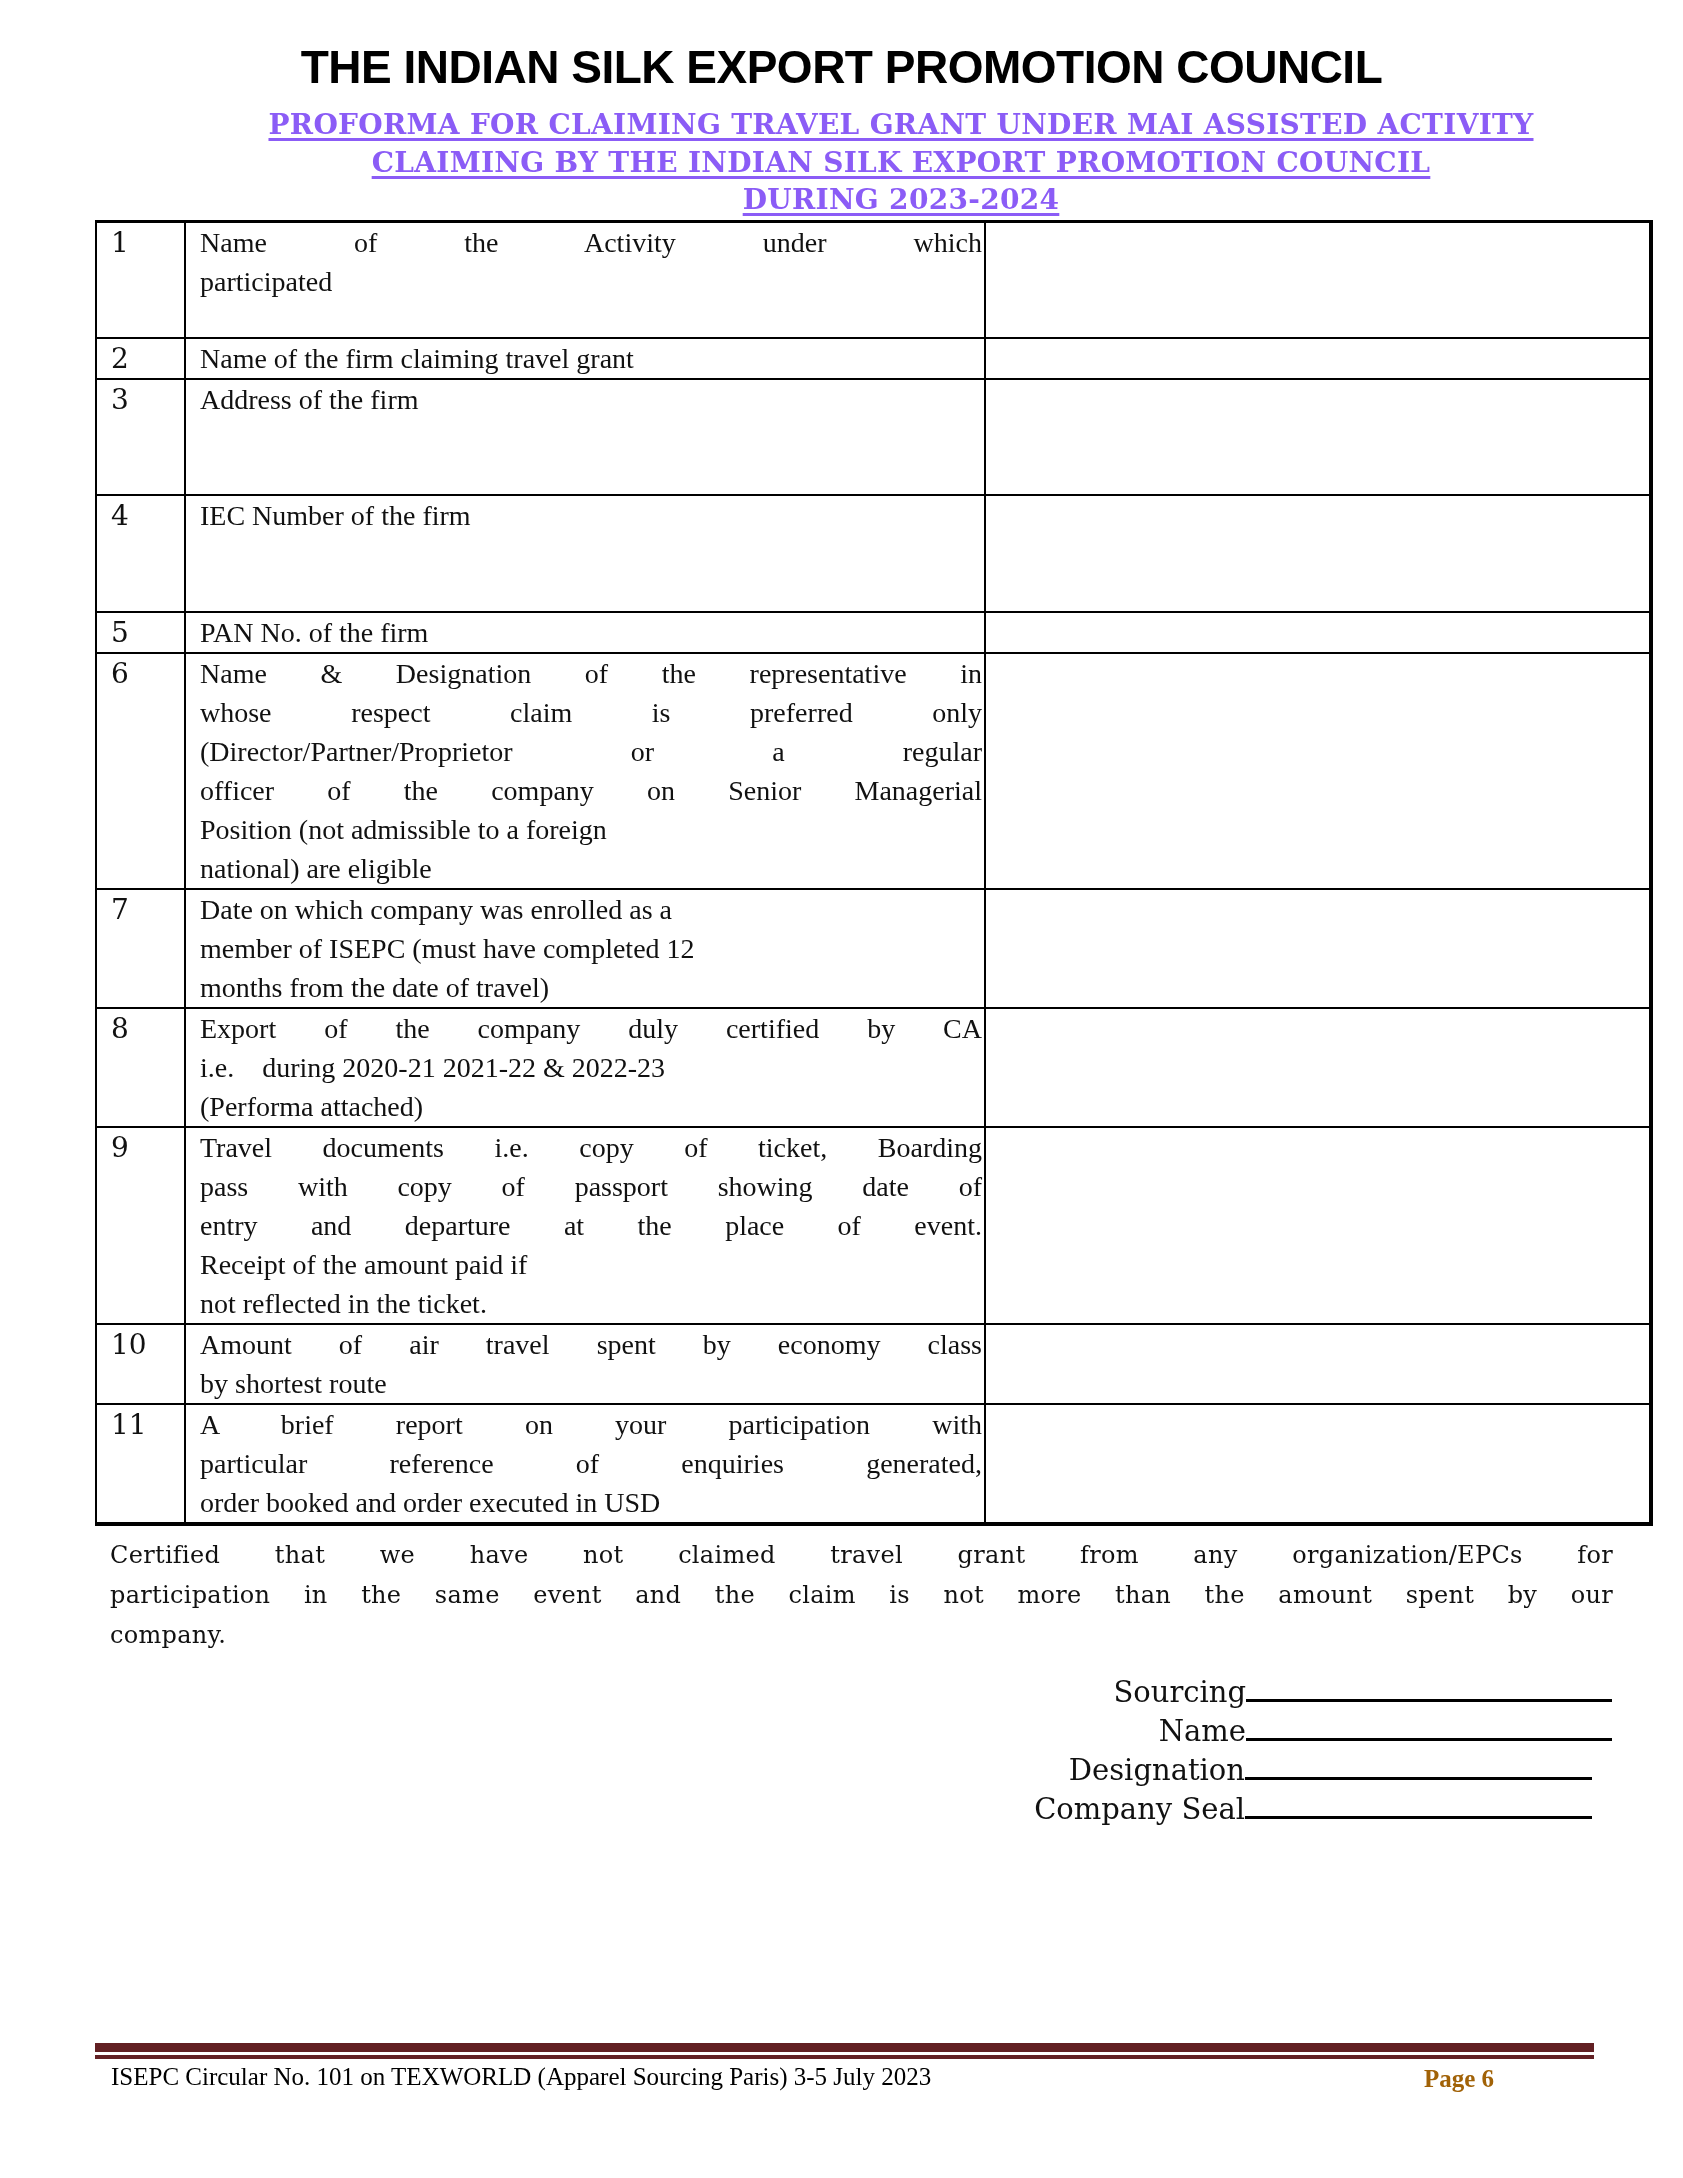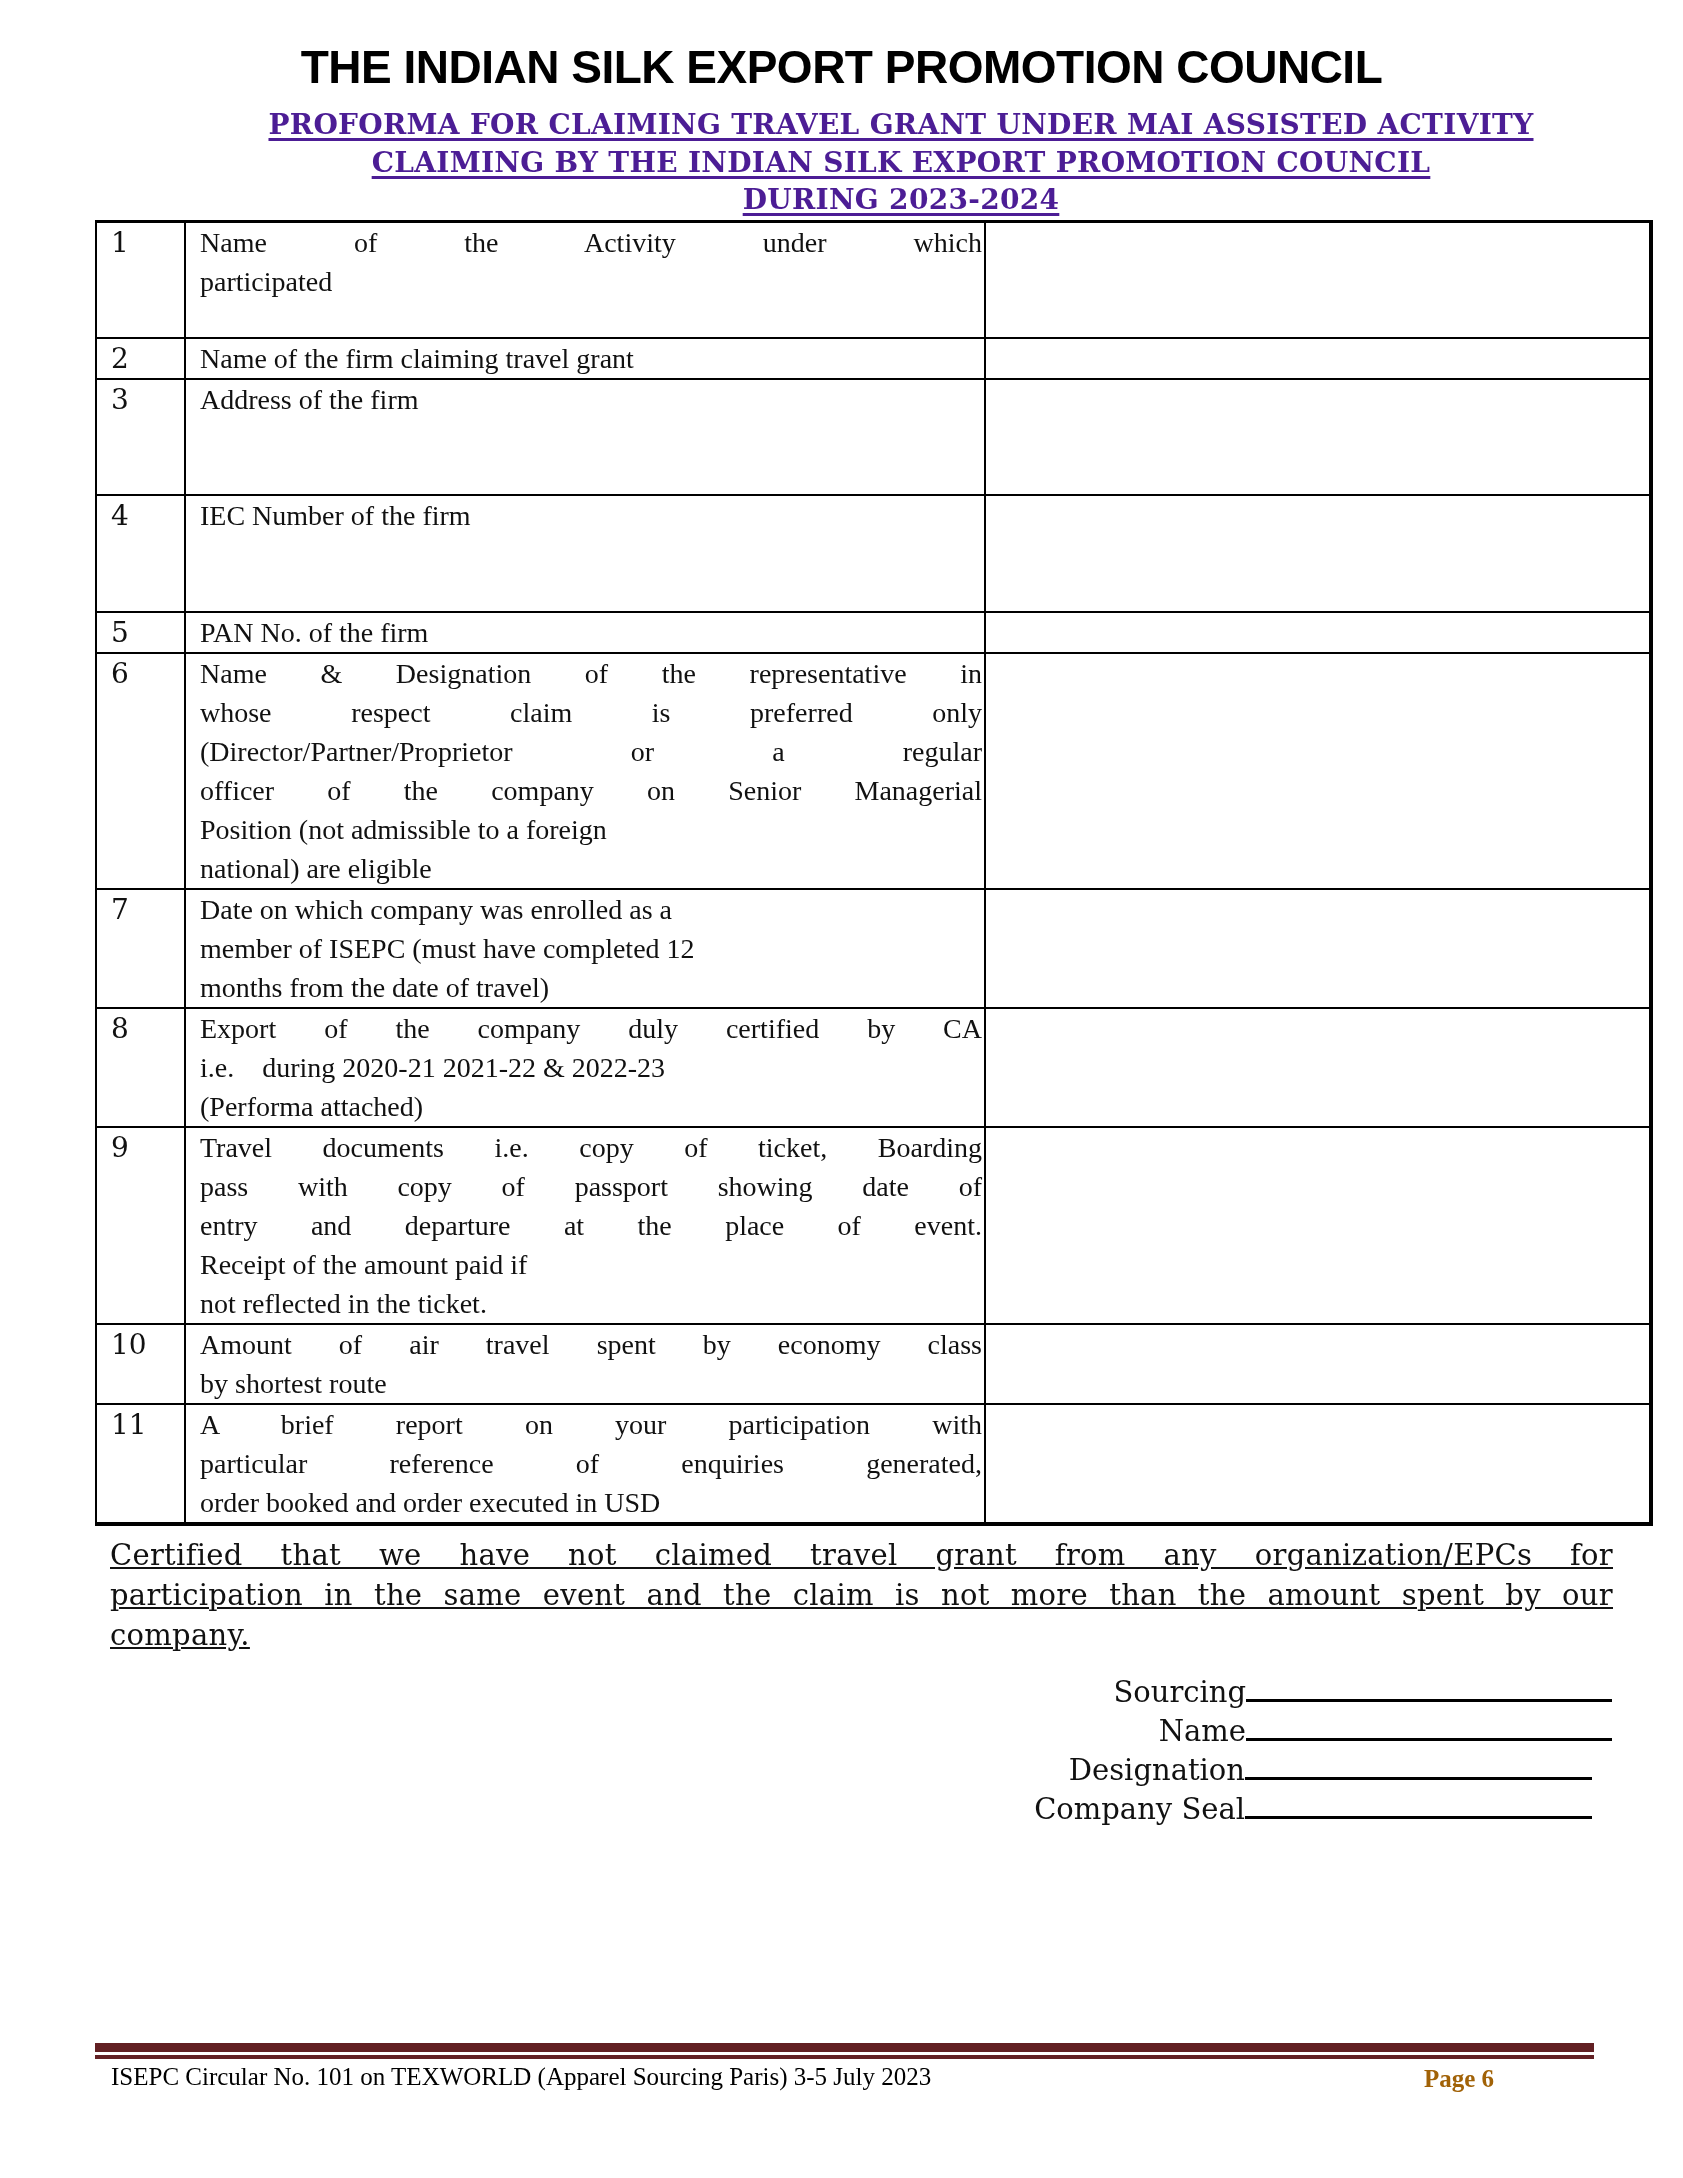--- a/index.html
+++ b/index.html
@@ -9,21 +9,21 @@
       position: absolute; left: 0; width: 1683px; top: 40px;
       text-align: center; box-sizing: border-box;
       font-family: "Liberation Sans", sans-serif; font-weight: bold;
       font-size: 46px; letter-spacing: -0.5px; color: #000;
     }
     .subtitle {
       position: absolute; left: 0; width: 1683px; text-align: center;
       padding-left: 119px; box-sizing: border-box;
       font-family: "DejaVu Serif", serif; font-weight: bold; font-size: 28px;
       text-decoration: underline; text-decoration-thickness: 3px; text-underline-offset: 4px;
-      letter-spacing: 0.3px; color: #4c1d95; line-height: 36px;
+      letter-spacing: 0.3px; color: #8b5cf6; line-height: 36px;
     }
     .sub1 { top: 107px; }
     .sub2 { top: 145px; }
     .sub3 { top: 182px; }
 
     .form-table {
       position: absolute; left: 95px; top: 220px; width: 1499px;
       border-collapse: collapse; table-layout: fixed;
       font-family: "DejaVu Serif", serif; font-size: 28px; line-height: 39px;
     }
@@ -32,22 +32,22 @@
     .form-table tr:last-child td { border-bottom-width: 4px; }
     .form-table td.c-val { border-right-width: 4px; }
     .c-num { width: 89px; padding-left: 14px !important; box-sizing: border-box; }
     .c-label { width: 800px; padding: 0 2px 0 14px !important; box-sizing: border-box; text-align: justify; font-family: Liberation Serif, serif; }
     .c-val { width: 663px; }
     .c-label .line { display: block; }
     .c-label .just { text-align: justify; text-align-last: justify; }
 
     .certified {
       position: absolute; left: 110px; top: 1535px; width: 1503px;
-      font-family: "DejaVu Serif", serif; font-size: 29px; line-height: 40px;
-      text-align: justify; letter-spacing: 0.3px; text-decoration: underline;
+      font-family: "DejaVu Serif", serif; font-size: 24px; line-height: 40px;
+      text-align: justify; letter-spacing: 0.3px;
     }
     .certified .just { display: block; text-align: justify; text-align-last: justify; }
 
     .sig-block {
       position: absolute; right: 71px; top: 1673px; width: 594px;
       font-family: "DejaVu Serif", serif; font-size: 29px; line-height: 39px;
     }
     .sig-row { display: flex; justify-content: flex-end; align-items: baseline; height: 39px; }
     .sig-label { text-align: right; white-space: nowrap; }
     .sig-line { display: inline-block; border-bottom: 3px solid #000; height: 26px; margin-left: 0; }

